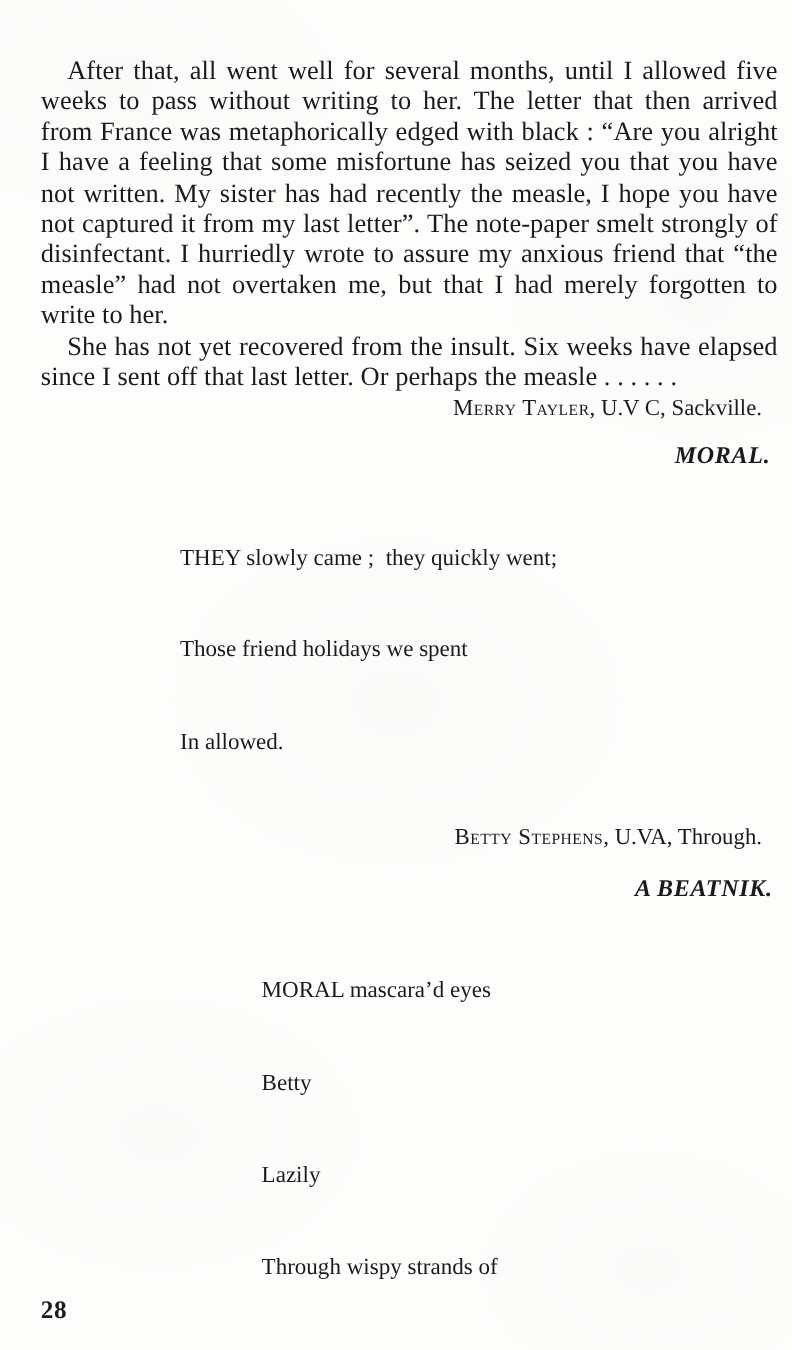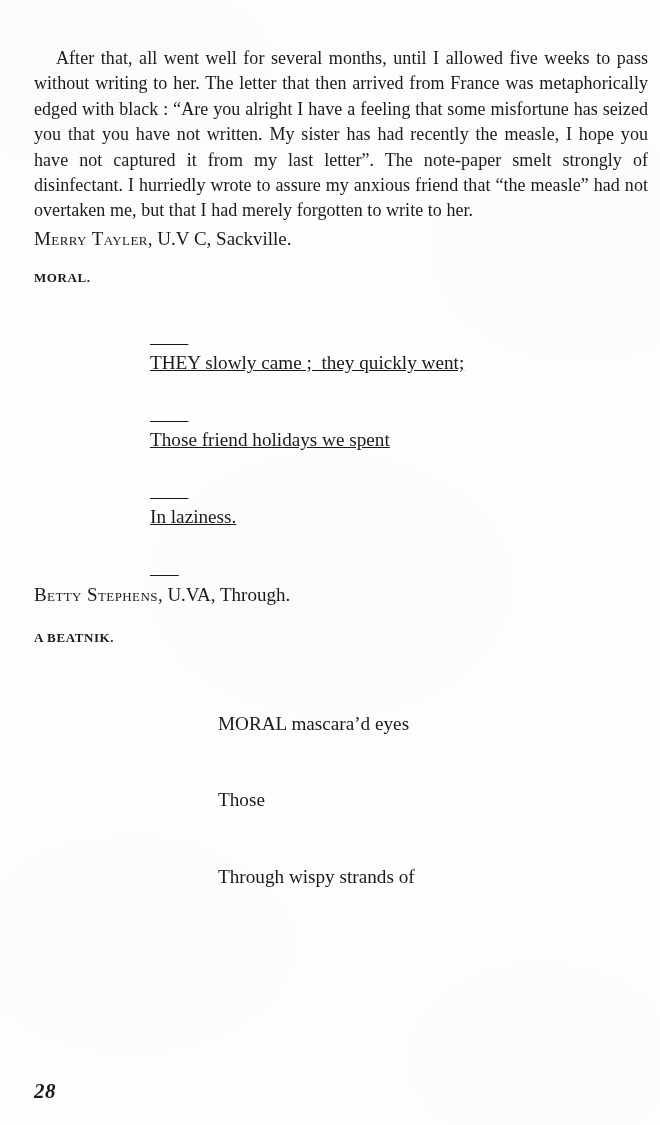--- a/index.html
+++ b/index.html
@@ -38,21 +38,21 @@
 
   .content {
     position: absolute;
     left: 34px;
     top: 46px;
     width: 614px;
   }
 
   
   .prose {
-    font-size: 18px;
+    font-size: 22px;
     line-height: 25.4px;
     text-align: justify;
     text-justify: inter-word;
     margin: 0 0 0 0;
     letter-spacing: 0.05px;
   }
   .prose + .prose {
     margin-top: 1px;
   }
   .prose .indent { display: inline-block; width: 22px; }
@@ -61,95 +61,97 @@
   .attrib {
     font-size: 19px;
     line-height: 26px;
     margin: 2px 0 0 0;
     white-space: nowrap;
   }
   .attrib .sc {
     font-variant: small-caps;
     letter-spacing: 0.4px;
   }
-  .attrib-right  { padding-right: 13px; }
+  .attrib-right  { text-align: right; padding-right: 13px; }
 
   
   .heading {
     font-weight: bold;
-    font-size: 13px;
+    font-size: 20px;
     line-height: 24px;
-    text-align: left;
+    text-align: right;
     letter-spacing: 0.6px;
+    font-style: italic;
   }
 
   
   .verse {
     font-size: 19.2px;
     line-height: 25.6px;
     white-space: pre;
   }
   .verse .vline { display: block; }
 
   
-  .block-moral      .verse { padding-left: 116px; text-decoration: underline; }
+  .block-moral      .verse { padding-left: 116px; }
   .block-beatnik    .verse { padding-left: 184px; }
 
   .block-moral      .heading { padding-right: 6px; }
   .block-beatnik    .heading { padding-right: 4px; }
 
   .spacer-sm { height: 9px; }
   .spacer-md { height: 14px; }
   .spacer-lg { height: 18px; }
 
   
   .folio {
     position: absolute;
     left: 34px;
     top: 1079px;
     font-size: 21px;
     font-weight: bold;
     letter-spacing: 0.5px;
-    font-style: italic;
   }
 </style>
 </head>
 <body>
 
 <div class="page">
   <div class="scan-noise"></div>
 
   <div class="content">
 
     <p class="prose"><span class="indent"></span><span>After that, all went well for several months, until I allowed five weeks to pass without writing to her.   The letter that then arrived from France was metaphorically edged with black : “Are you alright I have a feeling that some misfortune has seized you that you have not written.   My sister has had recently the measle, I hope you have not captured it from my last letter”.   The note-paper smelt strongly of disinfectant.   I hurriedly wrote to assure my anxious friend that “the measle” had not overtaken me, but that I had merely forgotten to write to her.</span></p>
 
+    <p class="prose"><span class="indent"></span><span>She has not yet recovered from the insult.   Six weeks have elapsed since I sent off that last letter.   Or perhaps the measle . . . . . .</span></p>
 
     <div class="attrib attrib-right"><span class="sc">Merry Tayler</span><span>, U.V C, Sackville.</span></div>
 
     <div class="spacer-md"></div>
 
     <div class="block-moral">
       <div class="heading">MORAL.</div>
       <div class="spacer-sm"></div>
       <div class="verse">
         <span class="vline">THEY slowly came ;  they quickly went;</span>
         <span class="vline">Those friend holidays we spent</span>
-        <span class="vline">In laziness.</span>
+        <span class="vline">In allowed.</span>
       </div>
       <div class="attrib attrib-right"><span class="sc">Betty Stephens</span><span>, U.VA, Through.</span></div>
     </div>
 
     <div class="spacer-lg"></div>
 
     <div class="block-beatnik">
       <div class="heading">A  BEATNIK.</div>
       <div class="spacer-sm"></div>
       <div class="verse">
         <span class="vline">MORAL mascara’d eyes</span>
-        <span class="vline">Those</span>
+        <span class="vline">Betty</span>
+        <span class="vline">Lazily</span>
         <span class="vline">Through wispy strands of</span>
         
         
         
         
         
         
         
         
         

